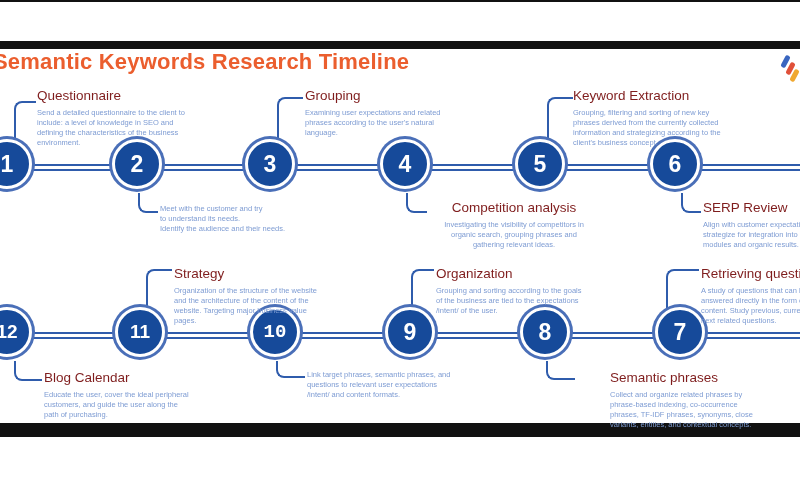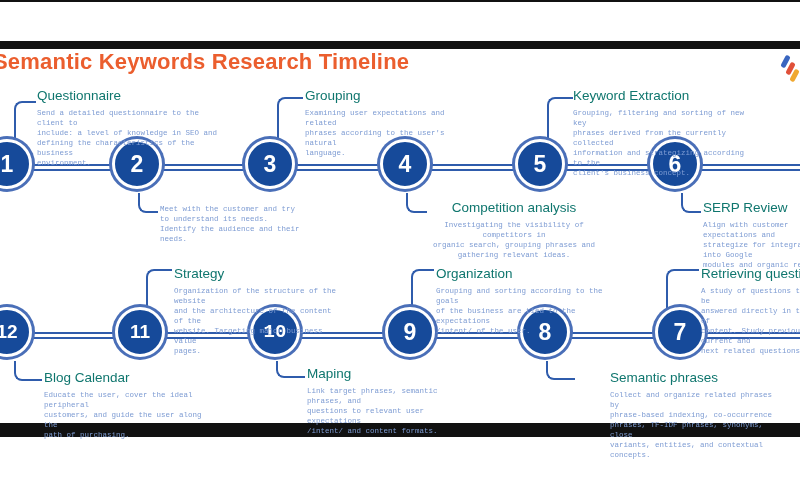--- a/index.html
+++ b/index.html
@@ -49,25 +49,24 @@
   .e2{left:138px;top:193px;width:20px;height:20px;}
   .e4{left:406px;top:193px;width:21px;height:20px;}
   .e6{left:681px;top:193px;width:20px;height:20px;}
   .e11{left:146px;top:269px;width:26px;height:40px;}
   .e9{left:411px;top:269px;width:23px;height:40px;}
   .e7{left:666px;top:269px;width:33px;height:40px;}
   .e12{left:14px;top:361px;width:28px;height:20px;}
   .e10{left:276px;top:361px;width:29px;height:17px;}
   .e8{left:546px;top:361px;width:29px;height:19px;}
   
-  .callout .label{color:#0f766e;font-size:13.5px;line-height:16px;white-space:nowrap;}
+  .callout .label{color:#7f1d1d;font-size:13.5px;line-height:16px;white-space:nowrap;}
   .callout .desc{
     color:#7E9CD3;font-size:7.5px;line-height:10px;margin-top:4px;
     white-space:pre-line;
-    font-family:Liberation Mono, monospace;
   }
   .k1{left:37px;top:88px;width:185px;}
   .k2{left:160px;top:200px;width:160px;}
   .k3{left:305px;top:88px;width:150px;}
   .k4{left:429px;top:200px;width:170px;text-align:center;}
   .k5{left:573px;top:88px;width:180px;}
   .k6{left:703px;top:200px;width:135px;}
   .k7{left:701px;top:266px;width:135px;}
   .k8{left:610px;top:370px;width:165px;}
   .k9{left:436px;top:266px;width:170px;}
@@ -195,21 +194,20 @@
 phrases, TF-IDF phrases, synonyms, close
 variants, entities, and contextual concepts.</div>
 </div>
 <div class="abs callout k9">
   <div class="label">Organization</div>
   <div class="desc">Grouping and sorting according to the goals
 of the business are tied to the expectations
 /intent/ of the user.</div>
 </div>
 <div class="abs callout k10">
-  <div class="label">Maping</div>
   <div class="desc">Link target phrases, semantic phrases, and
 questions to relevant user expectations
 /intent/ and content formats.</div>
 </div>
 <div class="abs callout k11">
   <div class="label">Strategy</div>
   <div class="desc">Organization of the structure of the website
 and the architecture of the content of the
 website. Targeting major business value
 pages.</div>

